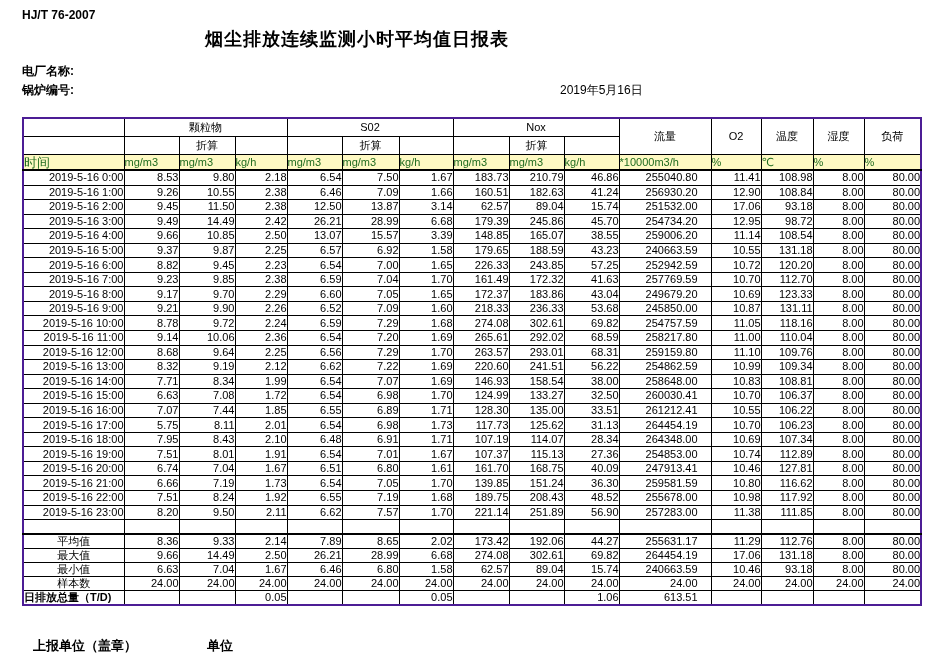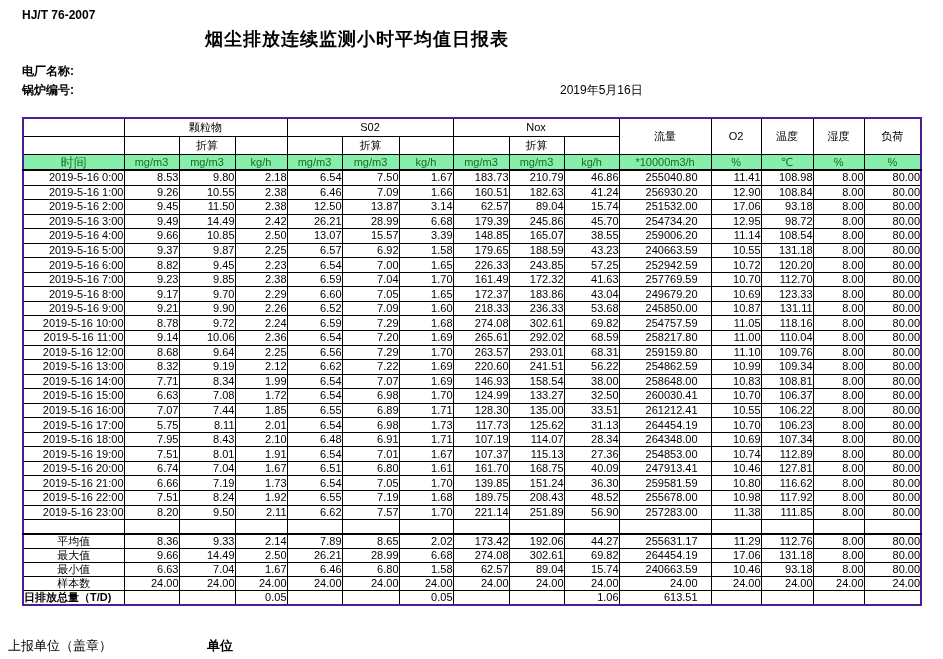--- a/index.html
+++ b/index.html
@@ -18,35 +18,35 @@
     border-collapse:collapse;table-layout:fixed;
     border:2px solid #4c1d95;
   }
   table.rep td{
     border:1px solid #000;padding:0;font-size:11px;line-height:1;
     white-space:nowrap;overflow:hidden;
   }
   thead td{text-align:center;font-size:12px;}
   tr.h1 td,tr.h2 td{height:17px;}
   tr.h3 td{
-    height:14px;background:#86efac;color:#1f6b1f;font-size:11px;
-    border-bottom:2px solid #000;text-align:center;
+    height:14px;background:#fef9c3;color:#1f6b1f;font-size:11px;
+    border-bottom:2px solid #000;text-align:left;
   }
   tr.h3 td.timehead{font-size:13px;}
   tbody td{height:13.55px;}
   td.num{text-align:right;padding-right:9px;}
   td.tcol{text-align:right;padding-right:5px;}
   tbody td:nth-child(11){padding-right:13px;}
   tr.empty-row td{height:13px;}
   tr.sr td{height:13px;}
   tr.sr-first td{border-top:2px solid #000;}
   td.slabel{text-align:center;padding-right:5px;}
   td.total-label{text-align:left;padding-left:2px;font-weight:bold;font-size:12px;}
   .foot-flow{position:absolute;left:22px;top:617px;font-size:13px;font-weight:bold;}
-  .foot-report-unit{position:absolute;left:8px;top:637px;font-size:13px;font-weight:normal;}
+  .foot-report-unit{position:absolute;left:33px;top:637px;font-size:13px;font-weight:bold;}
   .foot-unit{position:absolute;left:207px;top:637px;font-size:13px;font-weight:bold;}
 </style>
 </head>
 <body>
 
 <div class="page">
   <div class="std-code">HJ/T  76-2007</div>
   <div class="title">烟尘排放连续监测小时平均值日报表</div>
   <div class="plant-label">电厂名称:</div>
   <div class="boiler-label">锅炉编号:</div>

